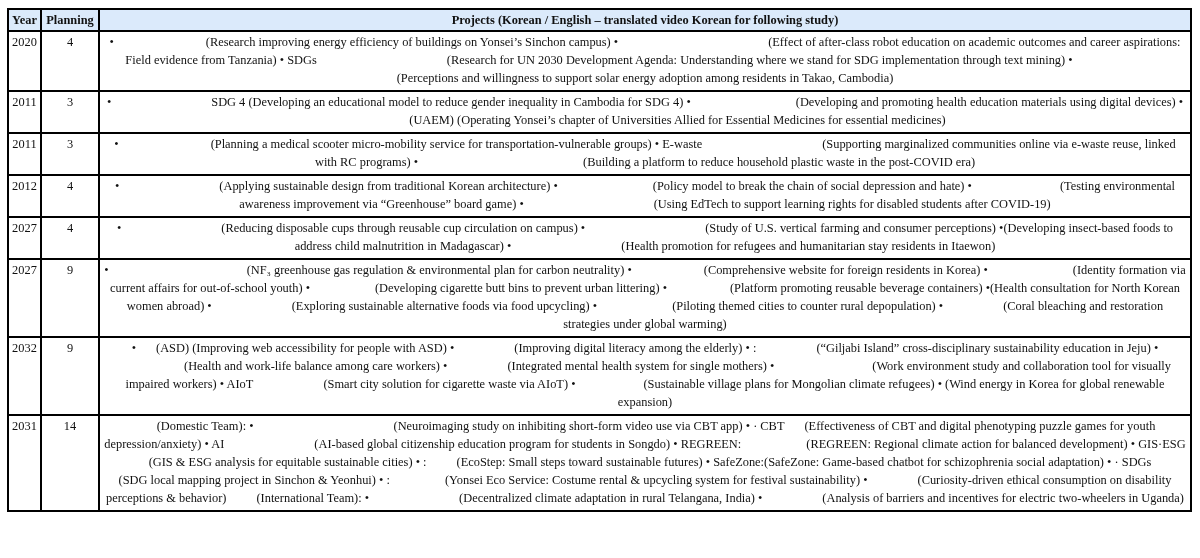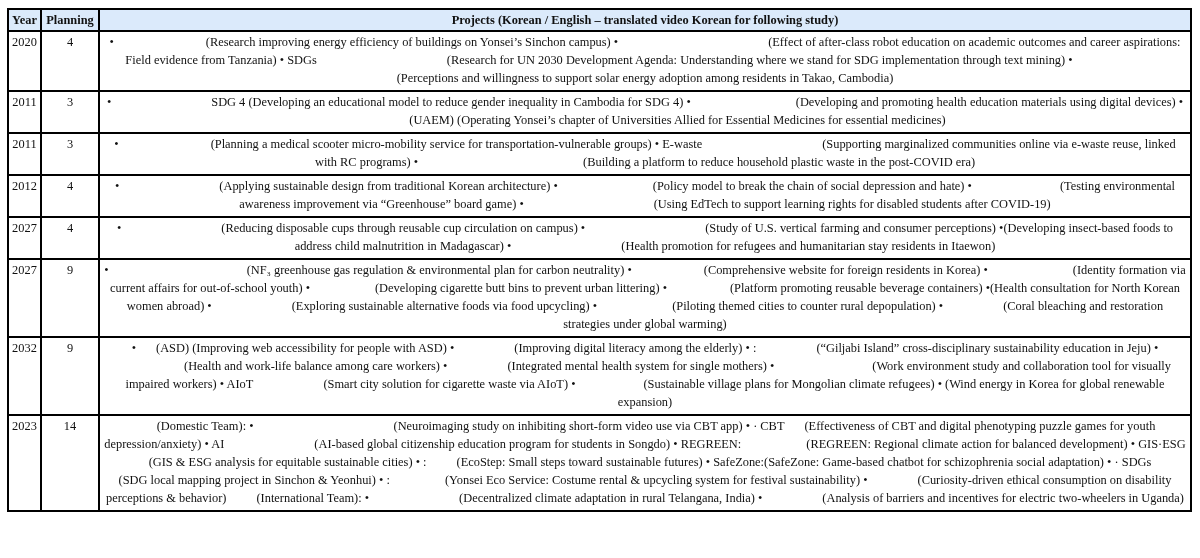--- a/index.html
+++ b/index.html
@@ -89,18 +89,18 @@
         <td>2027</td>
         <td>9</td>
         <td class="proj"><span class="item"><span>•</span><span class="kgap" style="width: 138px;"></span><span>(NF₃ greenhouse gas regulation &amp; environmental plan for carbon neutrality)</span></span><span class="item"><span> •</span><span class="kgap" style="width: 72px;"></span><span>(Comprehensive website for foreign residents in Korea)</span></span><span class="item"><span> •</span><span class="kgap" style="width: 85px;"></span><span>(Identity formation via current affairs for out-of-school youth)</span></span><span class="item"><span> •</span><span class="kgap" style="width: 65px;"></span><span>(Developing cigarette butt bins to prevent urban littering)</span></span><span class="item"><span> •</span><span class="kgap" style="width: 63px;"></span><span>(Platform promoting reusable beverage containers)</span></span><span class="item"><span> •</span><span class="kgap" style="width: 0px;"></span><span>(Health consultation for North Korean women abroad)</span></span><span class="item"><span> •</span><span class="kgap" style="width: 80px;"></span><span>(Exploring sustainable alternative foods via food upcycling)</span></span><span class="item"><span> •</span><span class="kgap" style="width: 75px;"></span><span>(Piloting themed cities to counter rural depopulation)</span></span><span class="item"><span> •</span><span class="kgap" style="width: 60px;"></span><span>(Coral bleaching and restoration strategies under global warming)</span></span></td>
       </tr>
       <tr>
         <td>2032</td>
         <td>9</td>
         <td class="proj"><span class="item"><span>•</span><span class="kgap" style="width: 20px;"></span><span>(ASD)            (Improving web accessibility for people with ASD)</span></span><span class="item"><span> •</span><span class="kgap" style="width: 60px;"></span><span>(Improving digital literacy among the elderly)</span></span><span class="item"><span> •</span><span> :</span><span class="kgap" style="width: 60px;"></span><span>(“Giljabi Island” cross-disciplinary sustainability education in Jeju)</span></span><span class="item"><span> •</span><span class="kgap" style="width: 65px;"></span><span>(Health and work-life balance among care workers)</span></span><span class="item"><span> •</span><span class="kgap" style="width: 60px;"></span><span>(Integrated mental health system for single mothers)</span></span><span class="item"><span> •</span><span class="kgap" style="width: 98px;"></span><span>(Work environment study and collaboration tool for visually impaired workers)</span></span><span class="item"><span> •</span><span> AIoT</span><span class="kgap" style="width: 70px;"></span><span>(Smart city solution for cigarette waste via AIoT)</span></span><span class="item"><span> •</span><span class="kgap" style="width: 68px;"></span><span>(Sustainable village plans for Mongolian climate refugees)</span></span><span class="item"><span> •</span><span class="kgap" style="width: 3px;"></span><span>(Wind energy in Korea for global renewable expansion)</span></span></td>
       </tr>
       <tr>
-        <td>2023</td>
+        <td>2031</td>
         <td>14</td>
         <td class="proj"><span class="kgap" style="width: 22px;"></span><span>(Domestic Team):</span><span class="item"><span> •</span><span class="kgap" style="width: 140px;"></span><span>(Neuroimaging study on inhibiting short-form video use via CBT app)</span></span><span class="item"><span> •</span><span> ·          CBT</span><span class="kgap" style="width: 20px;"></span><span>(Effectiveness of CBT and digital phenotyping puzzle games for youth depression/anxiety)</span></span><span class="item"><span> •</span><span> AI</span><span class="kgap" style="width: 90px;"></span><span>(AI-based global citizenship education program for students in Songdo)</span></span><span class="item"><span> •</span><span> REGREEN:</span><span class="kgap" style="width: 65px;"></span><span>(REGREEN: Regional climate action for balanced development)</span></span><span class="item"><span> •</span><span> GIS·ESG</span><span class="kgap" style="width: 40px;"></span><span>(GIS &amp; ESG analysis for equitable sustainable cities)</span></span><span class="item"><span> •</span><span> :</span><span class="kgap" style="width: 30px;"></span><span>(EcoStep: Small steps toward sustainable futures)</span></span><span class="item"><span> •</span><span> SafeZone:</span><span class="kgap" style="width: 0px;"></span><span>(SafeZone: Game-based chatbot for schizophrenia social adaptation)</span></span><span class="item"><span> •</span><span> ·  SDGs</span><span class="kgap" style="width: 30px;"></span><span>(SDG local mapping project in Sinchon &amp; Yeonhui)</span></span><span class="item"><span> •</span><span> :</span><span class="kgap" style="width: 55px;"></span><span>(Yonsei Eco Service: Costume rental &amp; upcycling system for festival sustainability)</span></span><span class="item"><span> •</span><span class="kgap" style="width: 50px;"></span><span>(Curiosity-driven ethical consumption on disability perceptions &amp; behavior)</span></span><span class="kgap" style="width: 30px;"></span><span>(International Team):</span><span class="item"><span> •</span><span class="kgap" style="width: 90px;"></span><span>(Decentralized climate adaptation in rural Telangana, India)</span></span><span class="item"><span> •</span><span class="kgap" style="width: 60px;"></span><span>(Analysis of barriers and incentives for electric two-wheelers in Uganda)</span></span></td>
       </tr>
     </tbody>
 </table>
 
 </body></html>

